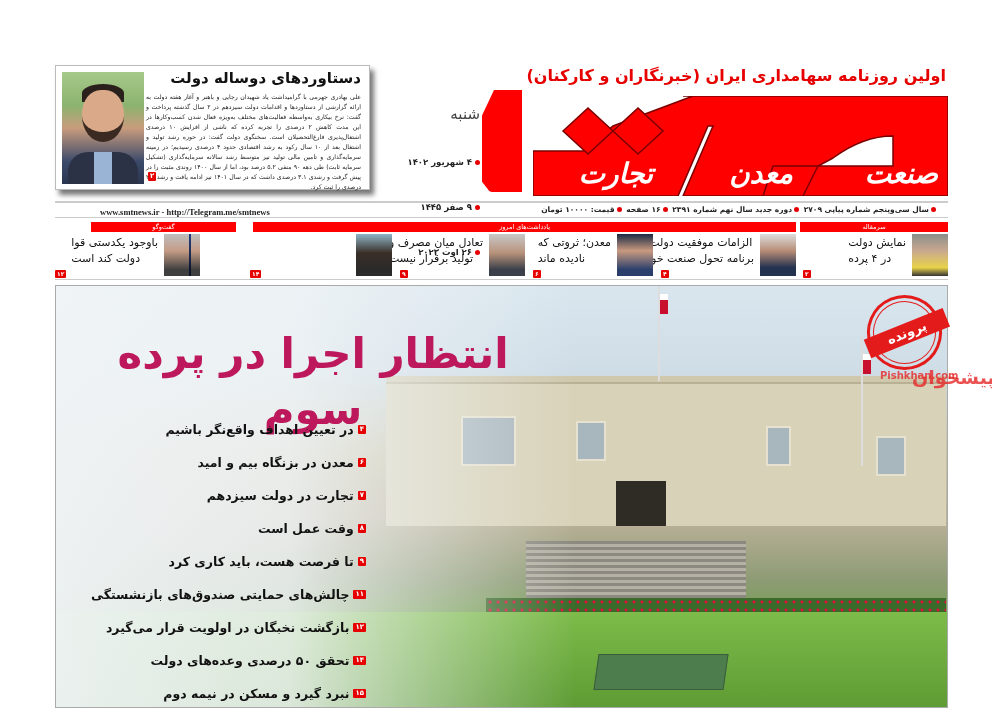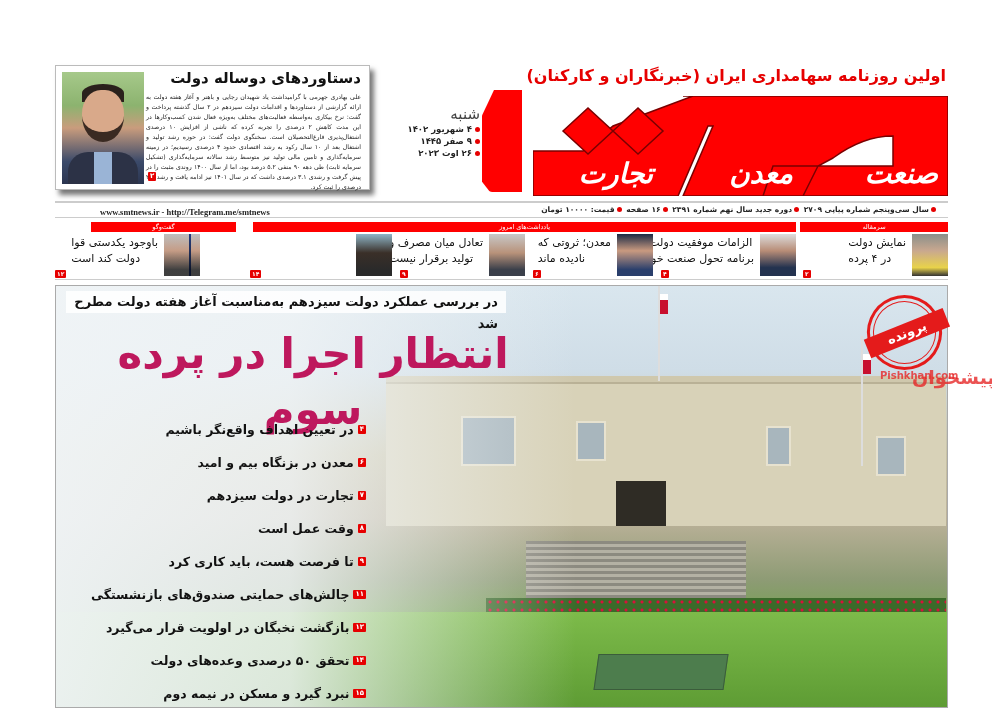--- a/index.html
+++ b/index.html
@@ -11,21 +11,21 @@
   
   .masthead { position: absolute; right: 0; top: 0; width: 420px; height: 140px; }
   .tagline { position: absolute; right: 2px; top: 6px; color: #e60000; font-size: 16px; font-weight: bold; direction: rtl; white-space: nowrap; letter-spacing: -0.3px; }
   .logo { position: absolute; right: 0; top: 36px; width: 415px; height: 100px; }
   .logo svg { width: 100%; height: 100%; }
   .logo-words { position: absolute; left: 0; right: 0; bottom: 4px; height: 36px; direction: rtl; }
   .logo-word { position: absolute; bottom: 0; color: #fff; font-weight: bold; font-size: 28px; font-style: italic; line-height: 36px; }
 
   .dayblock { position: absolute; left: 340px; top: 45px; width: 85px; direction: rtl; text-align: right; }
   .dayname { font-size: 15px; color: #444; }
-  .dayline { font-size: 8.5px; font-weight: bold; color: #222; line-height: 12px; }
+  .dayline { font-size: 8.5px; font-weight: bold; color: #222; line-height: 12px; margin-top: 33px; }
   .dayline .dot { display: inline-block; width: 5px; height: 5px; border-radius: 50%; background: #e60000; margin-left: 3px; vertical-align: middle; }
   .red-corner { position: absolute; left: 427px; top: 30px; width: 40px; height: 102px; background: #ff0000; border-radius: 0 0 0 10px; clip-path: polygon(30% 0,100% 0,100% 100%,20% 100%,0 90%,0 25%); }
 
   
   .feature { position: absolute; left: 0; top: 5px; width: 315px; height: 125px; background: #fff; border: 1px solid #bbb; box-shadow: 4px 5px 5px #777; }
   .feature-photo { position: absolute; left: 6px; top: 6px; width: 82px; height: 112px; background: linear-gradient(180deg,#a6c98a 0%,#8cb36f 30%,#c99c7d 50%,#3b4a6a 80%,#2b3550 100%); }
   .feature-photo .face { position: absolute; left: 20px; top: 18px; width: 42px; height: 52px; border-radius: 45% 45% 50% 50%; background: #d9a98a; border-bottom: 10px solid #3a2a22; }
   .feature-photo .hair { position: absolute; left: 20px; top: 12px; width: 42px; height: 18px; border-radius: 50% 50% 0 0; background: #2a211c; }
   .feature-photo .suit { position: absolute; left: 6px; top: 80px; width: 70px; height: 32px; background: #2c3246; border-radius: 20px 20px 0 0; }
   .feature-photo .shirt { position: absolute; left: 32px; top: 80px; width: 18px; height: 32px; background: #9ab4d6; }
@@ -198,21 +198,20 @@
     <div class="flagpole" style="left:805px;top:50px;height:130px;"></div>
     <div class="flag" style="left:807px;top:68px;"></div>
     <div class="stairs"></div>
     <div class="fountain"></div>
     <div class="flowers" style="left:430px;top:312px;width:460px;"></div>
     <div class="flowers" style="left:440px;top:345px;width:450px;"></div>
     <div class="lawn"></div>
     <div class="lid"></div>
     <div class="fog"></div>
 
-    <div class="kicker">در بررسی عملکرد دولت سیزدهم به‌مناسبت آغاز هفته دولت مطرح شد</div>
     <div class="main-headline">انتظار اجرا در پرده سوم</div>
 
     <div class="teasers">
       <div class="teaser">
           <span class="t-text">در تعیین اهداف واقع‌نگر باشیم</span>
           <span class="pg-badge">۴</span>
         </div>
       <div class="teaser">
           <span class="t-text">معدن در بزنگاه بیم و امید</span>
           <span class="pg-badge">۶</span>

